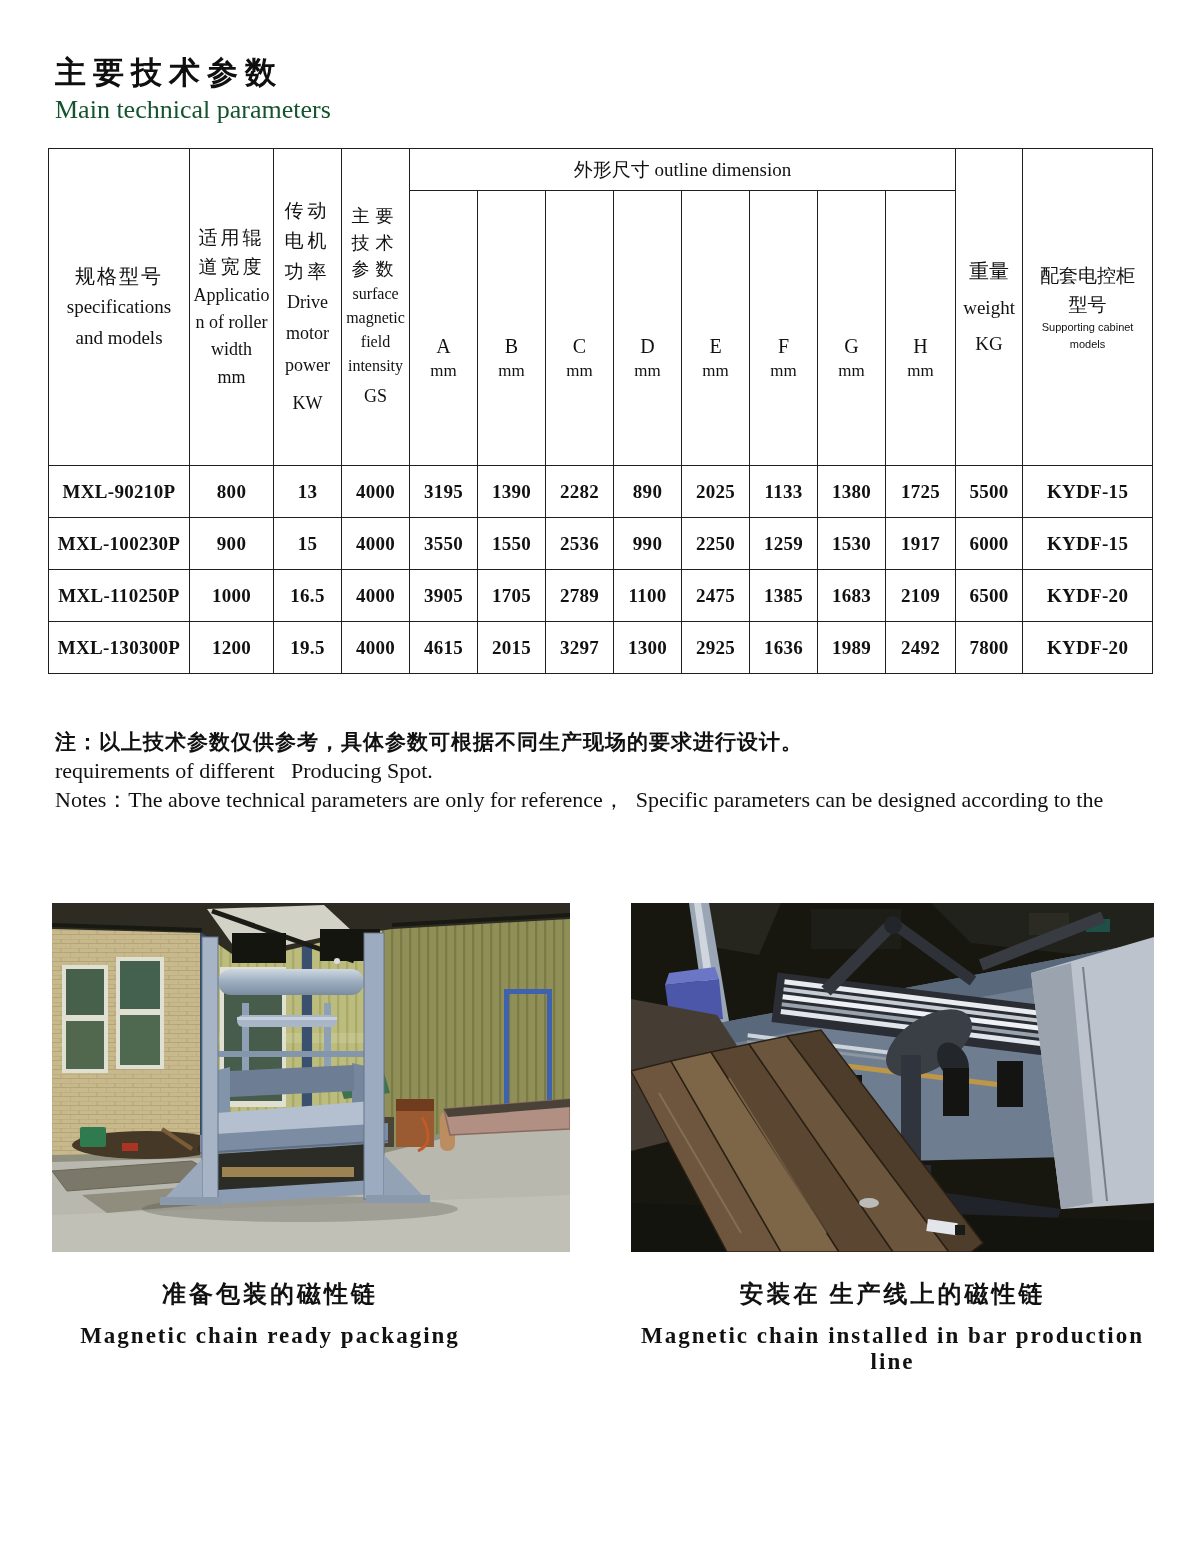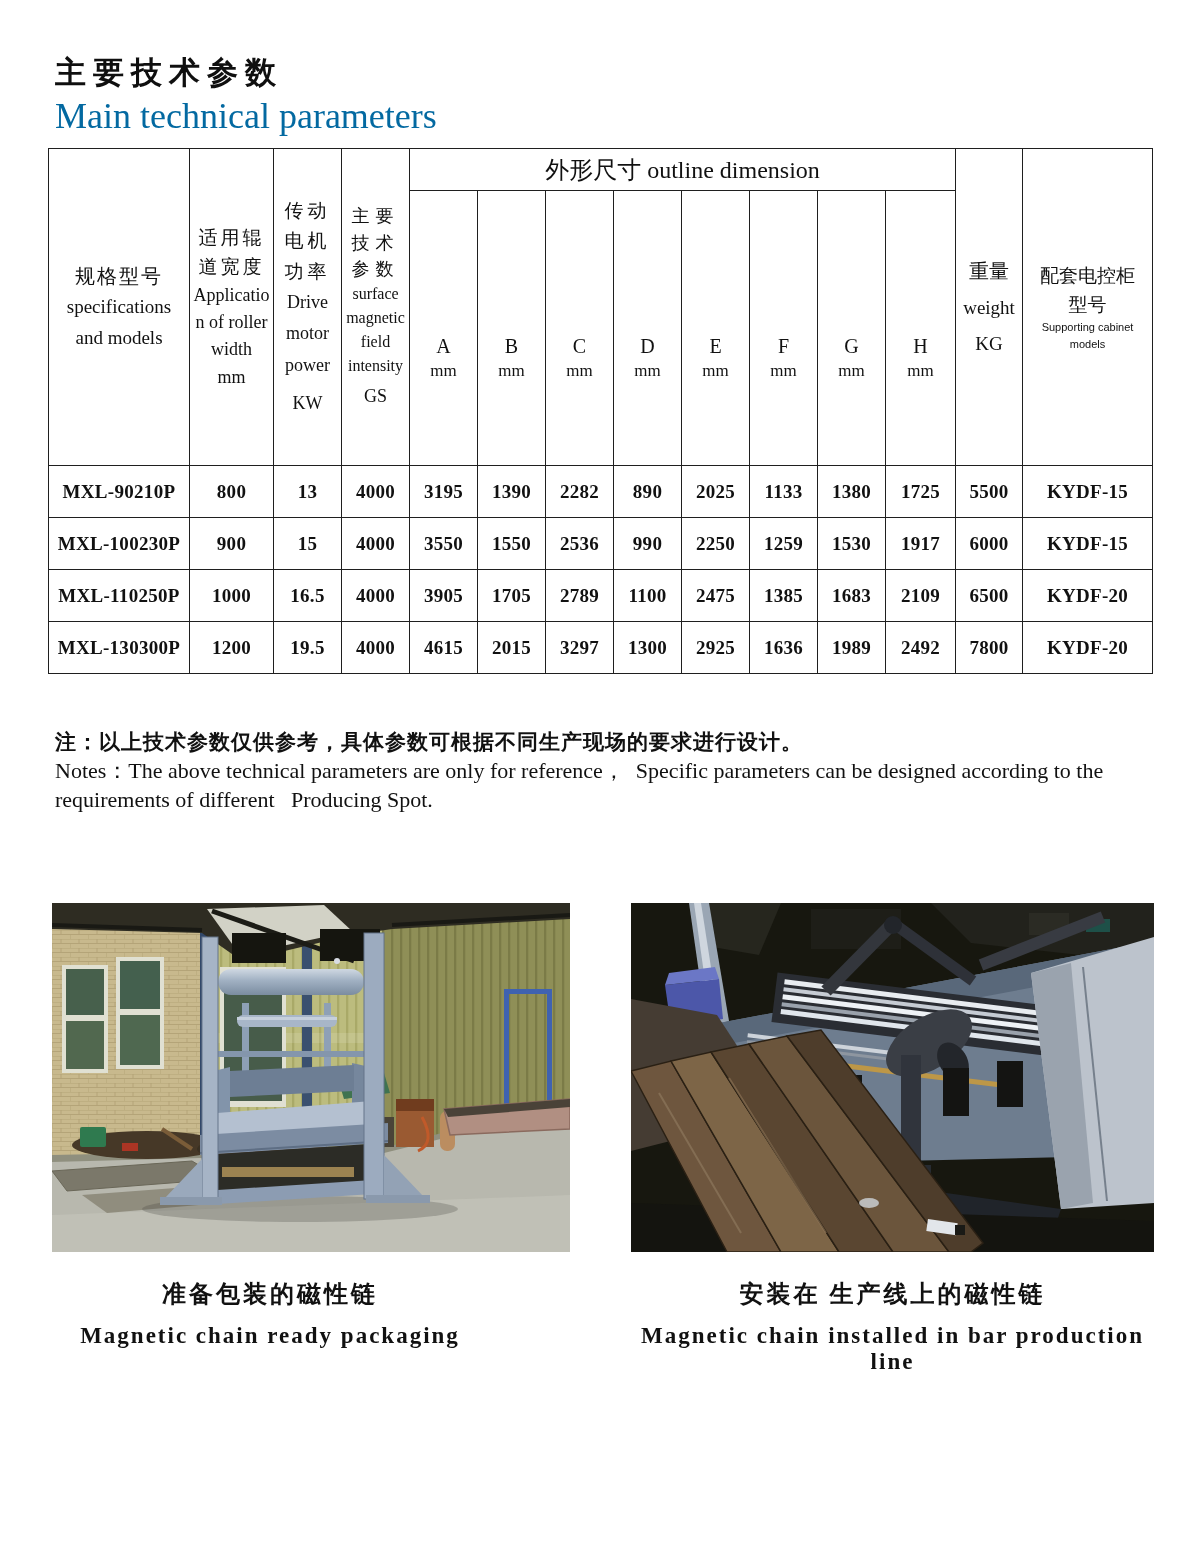--- a/index.html
+++ b/index.html
@@ -2,21 +2,21 @@
 <html><head>
 <meta charset="utf-8">
 <style>
   html,body{margin:0;padding:0;background:#ffffff;}
   .page{position:relative;width:1200px;height:1550px;background:#ffffff;overflow:hidden;
         font-family:"Liberation Serif","DejaVu Serif",serif;color:#111;}
   
   .title-block{position:absolute;left:55px;top:52px;}
   .title-zh{font-family:"Liberation Sans","DejaVu Sans",sans-serif;font-size:31px;font-weight:bold;
             letter-spacing:7px;color:#0f0f0f;}
-  .title-en{font-size:36px;margin-top:1px;color:#0369a1;}
+  .title-en{font-size:26px;margin-top:1px;color:#14532d;}
   
   .tbl-wrap{position:absolute;left:48px;top:148px;}
   table{border-collapse:collapse;table-layout:fixed;width:1104px;}
   th,td{border:1px solid #1f1f1f;text-align:center;vertical-align:middle;padding:0 3px;
         font-weight:normal;overflow:hidden;}
   tr.hr1{height:42px;}
   tr.hr2{height:275px;}
   tr.dr{height:52px;}
   .zh{font-size:19px;line-height:1.55;}
   .en{font-size:18px;line-height:1.5;}
@@ -24,21 +24,21 @@
   .h-spec .zh{font-size:20px;letter-spacing:2px;}
   .h-spec .en{font-size:19px;line-height:1.6;}
   .h-app  .zh{letter-spacing:3px;}
   .h-app  .en{overflow-wrap:break-word;line-height:1.5;}
   .h-motor .zh{letter-spacing:4px;line-height:1.6;}
   .h-motor .en{line-height:1.75;}
   .h-motor .unit{margin-top:8px;}
   .h-field .zh{letter-spacing:6px;line-height:1.45;font-size:18px;}
   .h-field .en{font-size:16px;line-height:1.5;overflow-wrap:break-word;}
   .h-field .unit{margin-top:4px;}
-  .h-outline{font-size:24px;}
+  .h-outline{font-size:19px;}
   .dim-letter{font-size:20px;line-height:1.5;}
   .dim-unit{font-size:17px;}
   .th-dim{padding-top:56px;vertical-align:middle;}
   .h-weight .zh{font-size:20px;line-height:1.9;}
   .h-weight .en{font-size:19px;line-height:1.9;}
   .h-weight .unit{font-size:19px;line-height:1.9;}
   .h-cab{padding:11px 13px;}
   .h-cab .zh{line-height:1.5;}
   .h-cab .en{font-family:"Liberation Sans","DejaVu Sans",sans-serif;font-size:11px;line-height:1.5;}
   td.dcell{font-size:19px;font-weight:bold;letter-spacing:0.3px;}
@@ -214,22 +214,22 @@
         <td class="dcell">2492</td>
         <td class="dcell">7800</td>
         <td class="dcell">KYDF-20</td>
       </tr>
     </tbody>
       </table>
   </div>
 
   <div class="notes">
     <div class="notes-zh">注：以上技术参数仅供参考，具体参数可根据不同生产现场的要求进行设计。</div>
+    <div class="notes-en">requirements of different   Producing Spot.</div>
     <div class="notes-en">Notes：The above technical parameters are only for reference，  Specific parameters can be designed according to the</div>
-    <div class="notes-en">requirements of different   Producing Spot.</div>
   </div>
 
   <figure class="ph-left">
     <svg width="518" height="349" viewBox="0 0 518 349">
       <defs>
         <pattern id="corr1" width="9" height="12" patternUnits="userSpaceOnUse">
           <rect width="9" height="12" fill="#bcbc7e"></rect>
             <rect x="6" width="2.3" height="12" fill="#a9a968"></rect>
         </pattern>
         <pattern id="corr2" width="9" height="12" patternUnits="userSpaceOnUse">

